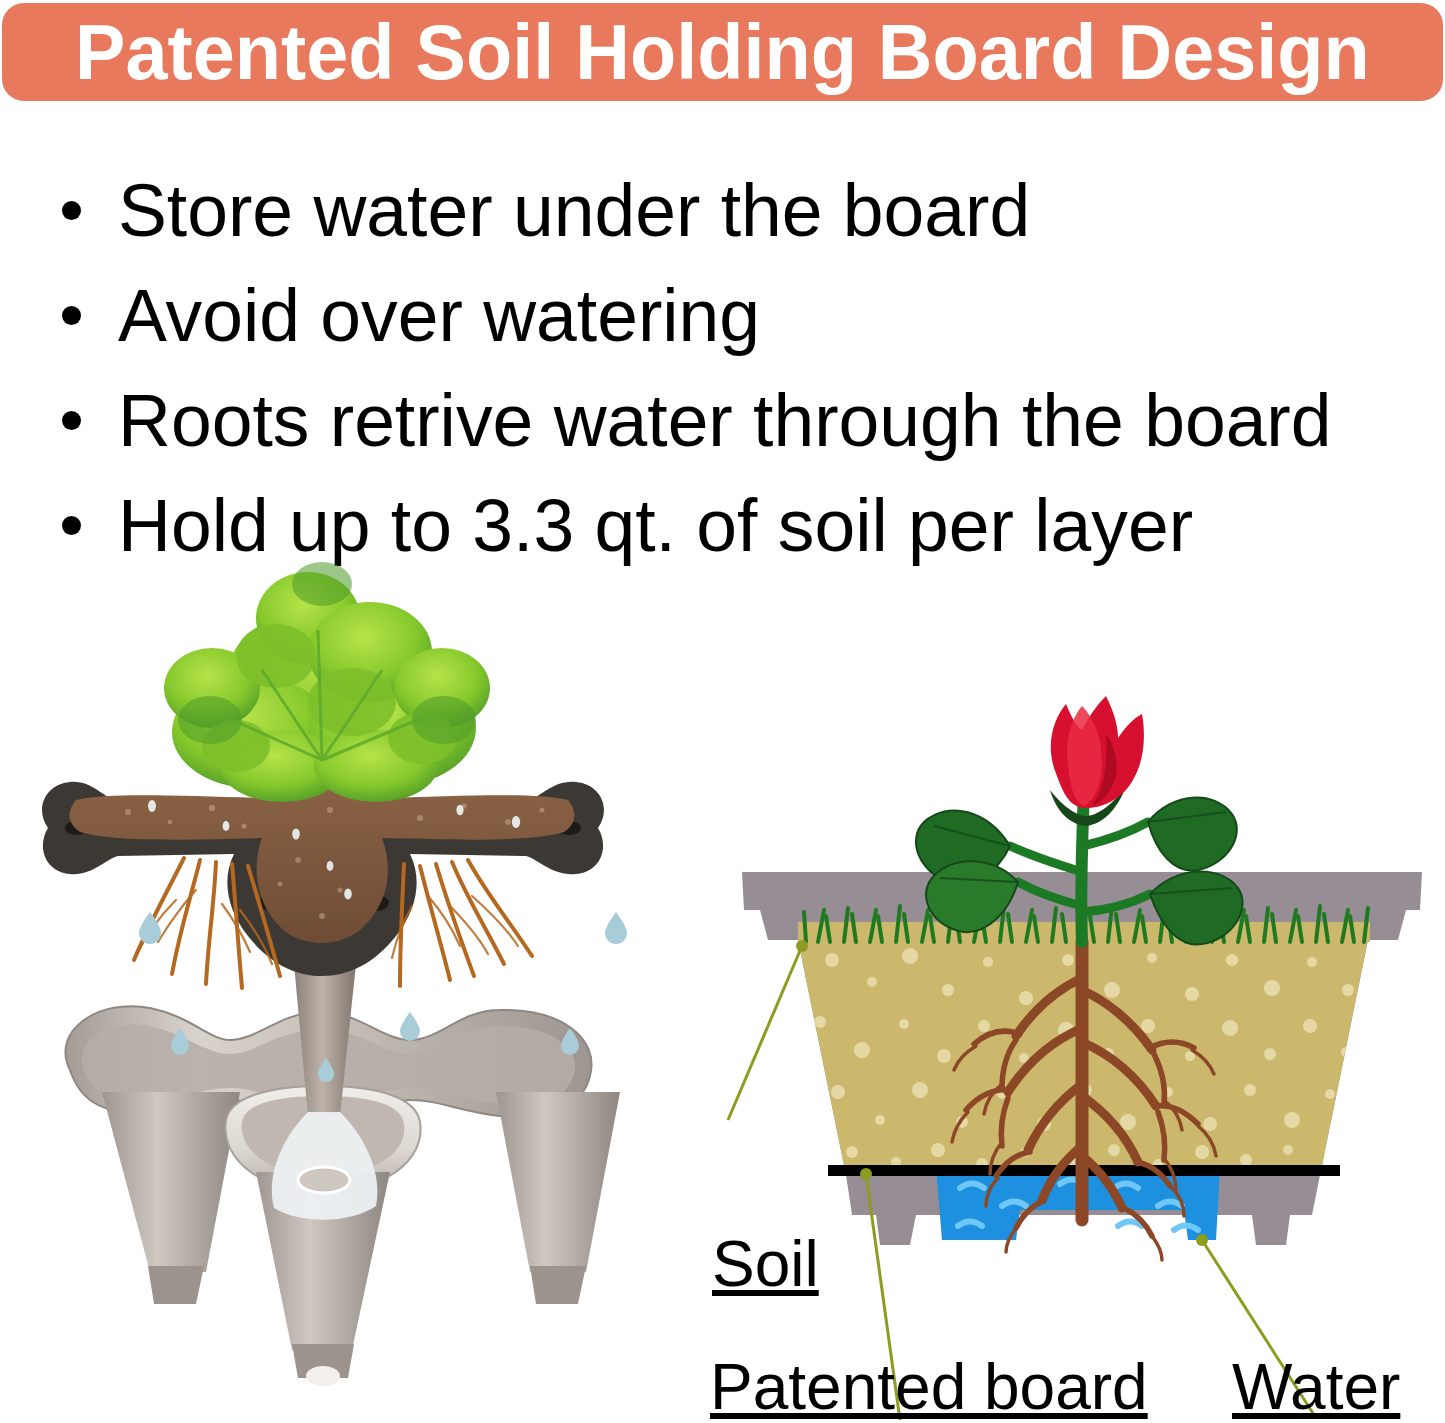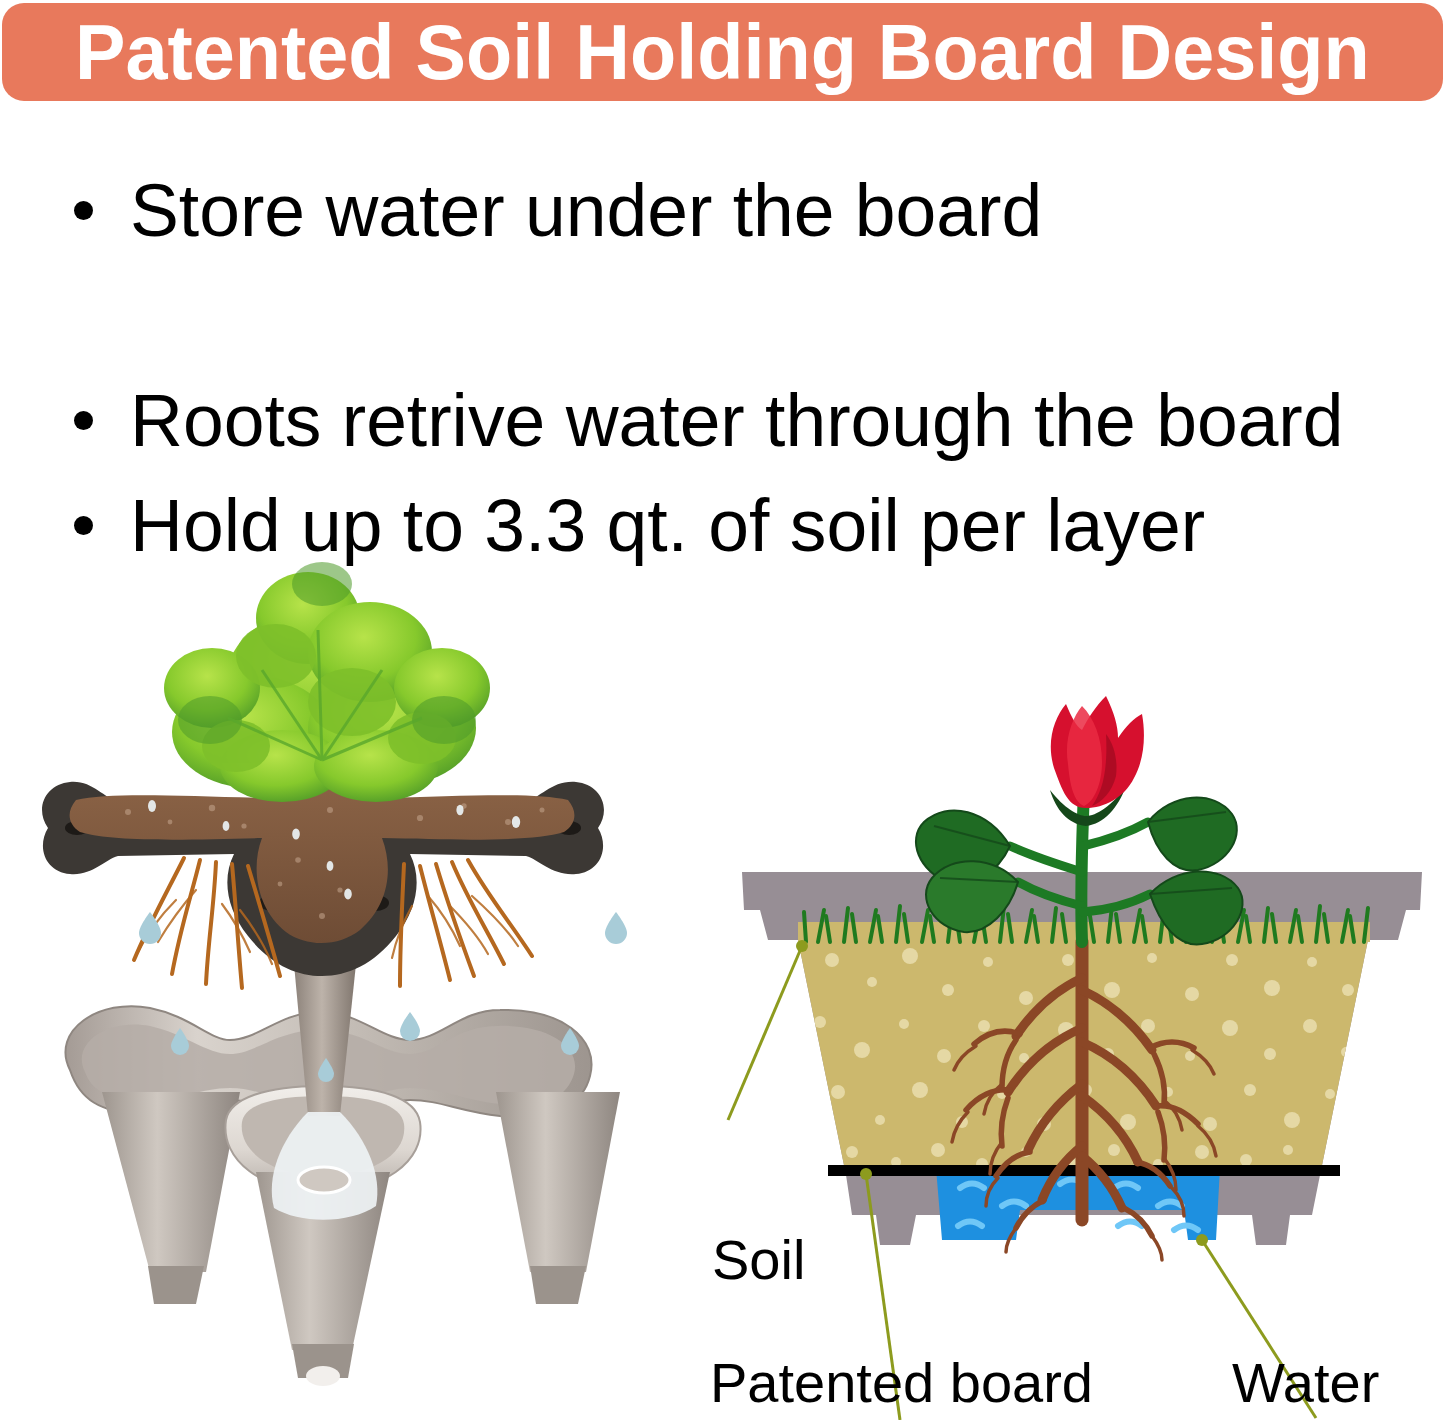--- a/index.html
+++ b/index.html
@@ -47,21 +47,21 @@
   
   #bullets {
     position: absolute;
     left: 0px;
     top: 150px;
     width: 1445px;
     height: 420px;
   }
   .bullet-row {
     position: absolute;
-    left: 12px;
+    left: 0;
     width: 1277px;
     height: 105px;
     display: flex;
     align-items: center;
   }
   .bullet-dot {
     position: absolute;
     left: 62px;
     width: 19px;
     height: 19px;
@@ -96,23 +96,24 @@
     width: 725px;
     height: 760px;
   }
   .panel-svg { display: block; width: 100%; height: 100%; }
 
   
   .callout-label {
     position: absolute;
     color: #000000;
     font-family: "Liberation Sans Narrow", "Liberation Sans", sans-serif;
-    font-size: 56px;
+    font-size: 64px;
     line-height: 1;
     white-space: nowrap;
+    text-decoration: underline;
   }
   #label-soil { left: 712px; top: 1232px; }
   #label-holding-board { left: 710px; top: 1355px; }
   #label-water { left: 1232px; top: 1355px; }
 </style>
 </head>
 <body>
 
 <div id="page">
 
@@ -120,20 +121,24 @@
     <div id="banner-title">Patented Soil Holding Board Design</div>
   </div>
 
   <div id="bullets">
 
     <div class="bullet-row" style="top:8px;">
       <span class="bullet-dot"></span>
       <span class="bullet-text">Store water under the board</span>
     </div>
 
+    <div class="bullet-row" style="top:113px;">
+      <span class="bullet-dot"></span>
+      <span class="bullet-text">Avoid over watering</span>
+    </div>
 
     <div class="bullet-row" style="top:218px;text-align:center;">
       <span class="bullet-dot"></span>
       <span class="bullet-text">Roots retrive water through the board</span>
     </div>
 
     <div class="bullet-row" style="top:323px;">
       <span class="bullet-dot"></span>
       <span class="bullet-text">Hold up to 3.3 qt. of soil per layer</span>
     </div>

